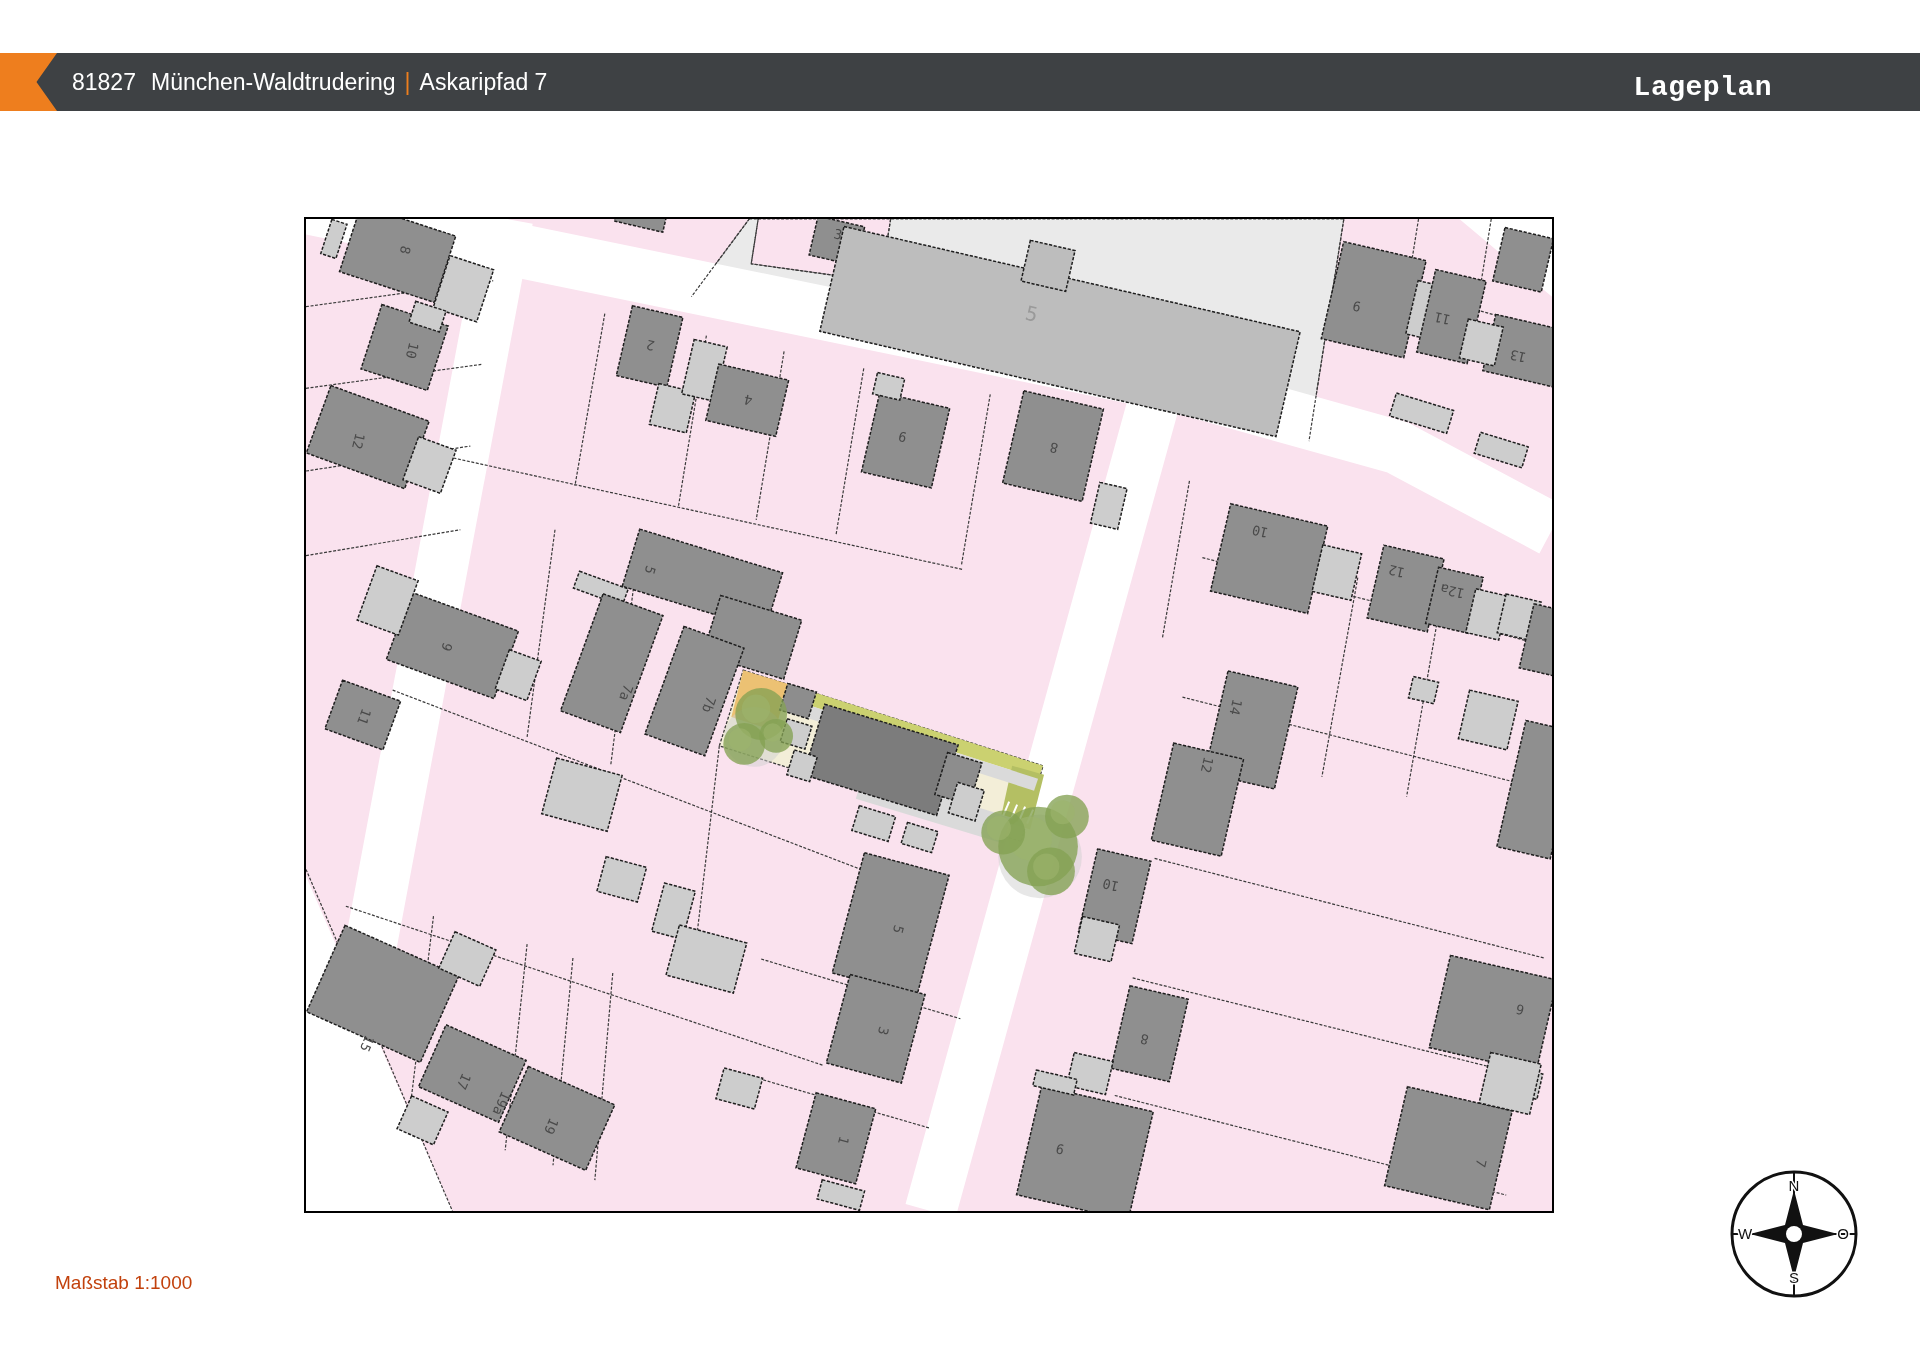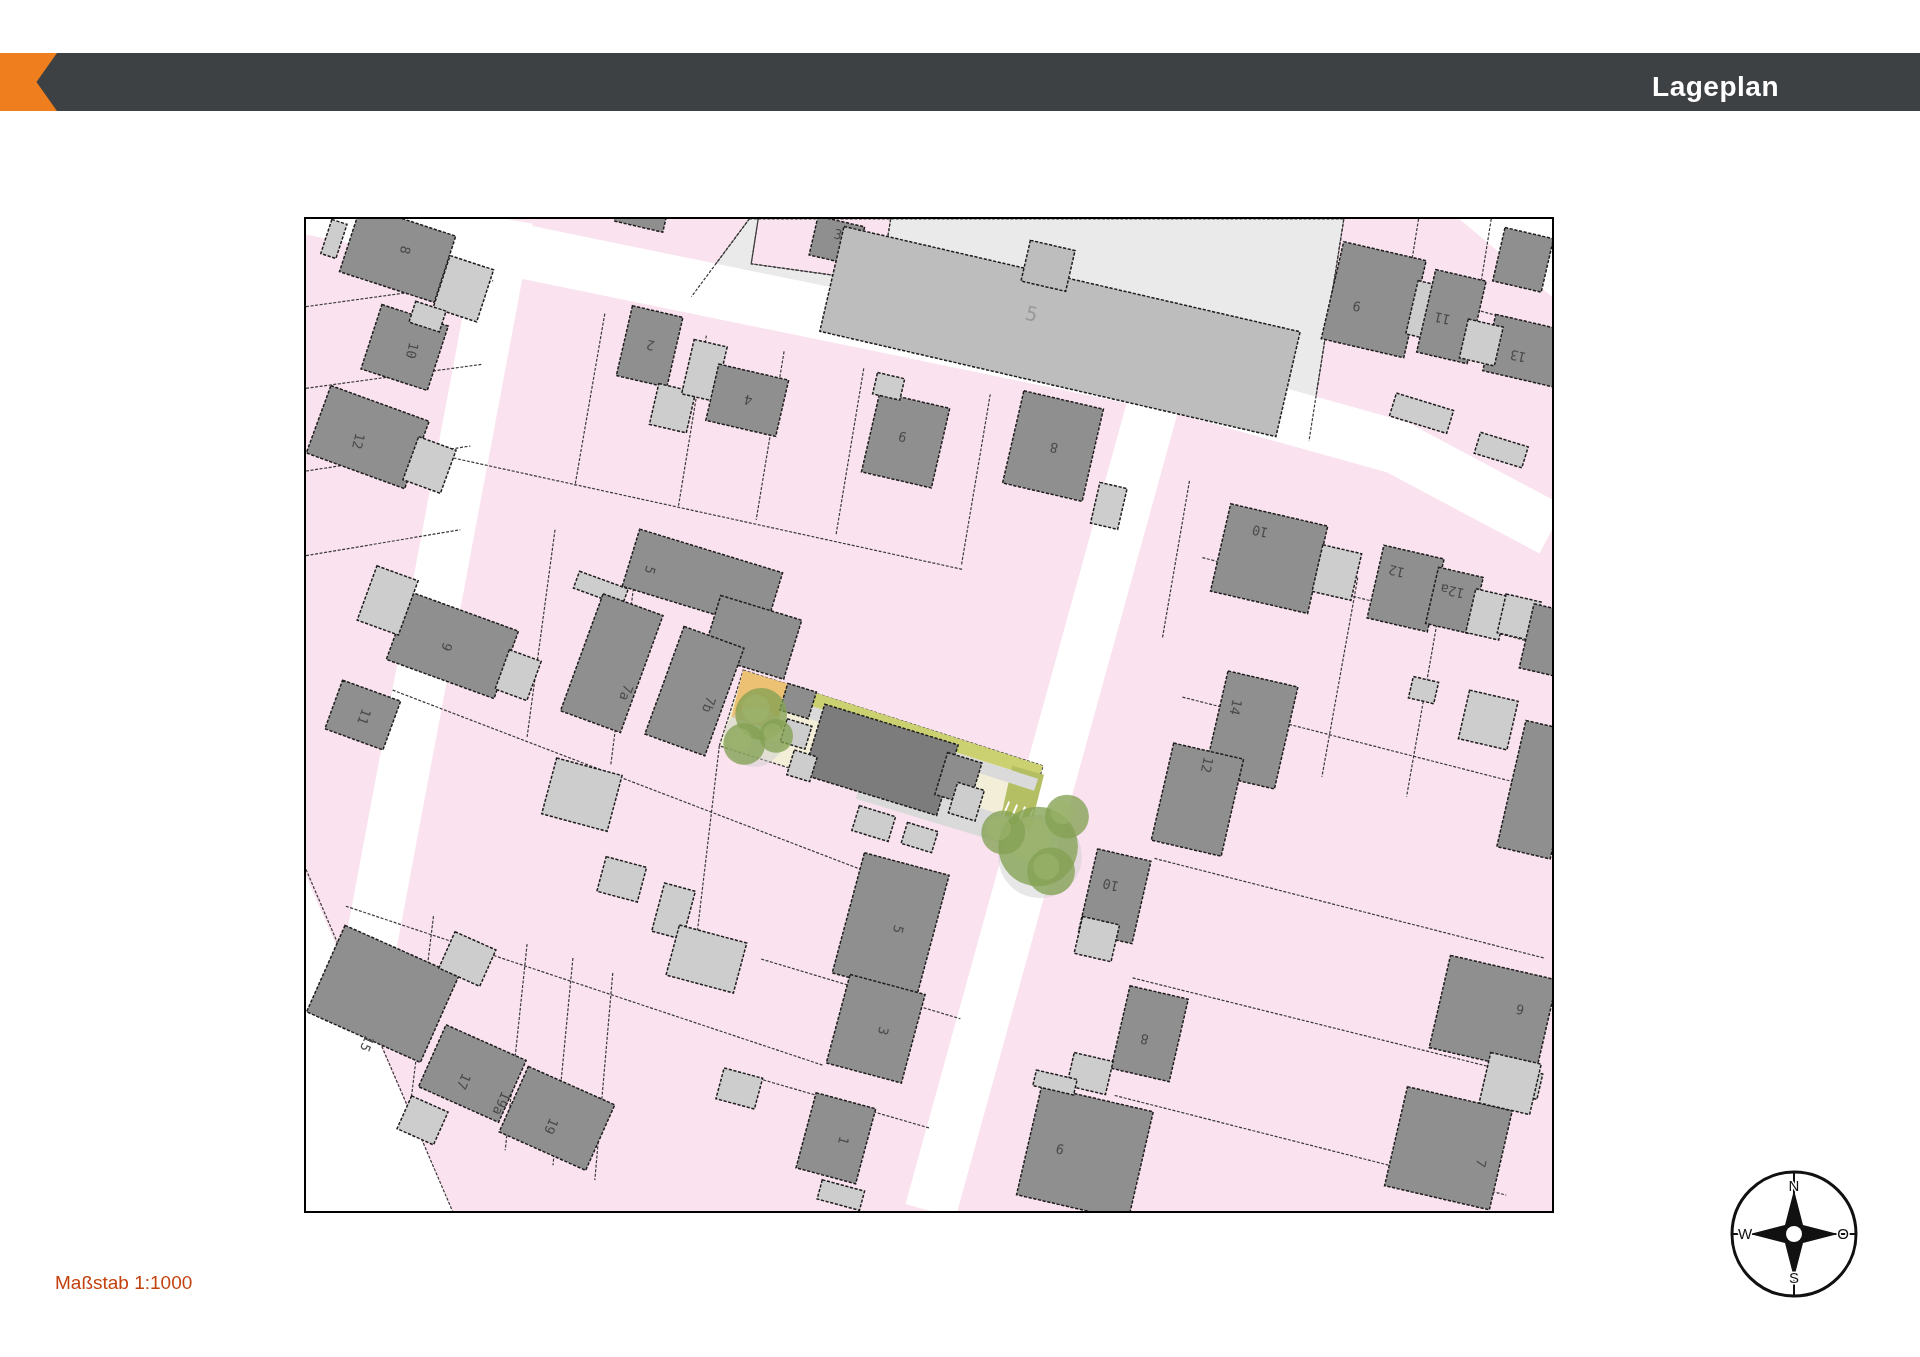--- a/index.html
+++ b/index.html
@@ -5,37 +5,43 @@
   html,body{margin:0;padding:0;background:#ffffff;}
   .page{position:relative;width:1920px;height:1357px;background:#ffffff;overflow:hidden;
         font-family:"Liberation Sans",sans-serif;}
   .header-bar{position:absolute;left:0;top:53px;width:1920px;height:58px;}
   .header-accent{position:absolute;left:0;top:0;width:57px;height:58px;
         clip-path:polygon(0 0,100% 0,64% 50%,100% 100%,0 100%);}
   .header-address{position:absolute;left:72px;top:0;height:58px;display:flex;align-items:center;
         color:#ffffff;font-size:23px;}
   .header-address .city{margin-left:15px;}
   .header-address .sep{margin:0 9px;font-weight:400;}
-  .header-title{position:absolute;right:141px;top:0;height:68px;display:flex;align-items:center;
-        color:#ffffff;font-size:28px;font-weight:bold;letter-spacing:.5px;}
+  .header-title{position:absolute;right:148px;top:0;height:68px;display:flex;align-items:center;
+        color:#ffffff;font-size:28px;font-weight:bold;letter-spacing:.5px;font-family:Liberation Mono, monospace;}
   .map-frame{position:absolute;left:304px;top:217px;width:1250px;height:996px;
         border:2px solid #000;box-sizing:border-box;background:#ffffff;}
   .map-frame svg{display:block;width:100%;height:100%;}
   .scale-label{position:absolute;left:55px;top:1272px;font-size:19px;color:#c2410c;}
   .compass{position:absolute;left:1724px;top:1164px;width:140px;height:140px;}
   .compass text{font-family:"Liberation Sans",sans-serif;font-size:15px;fill:#111;
         text-anchor:middle;paint-order:stroke;stroke:#ffffff;stroke-width:3px;}
 </style>
 </head>
 <body>
 
 <div class="page">
 
   <div class="header-bar" style="background: rgb(62, 65, 68);">
     <div class="header-accent" style="background: rgb(238, 126, 30);"></div>
+    <div class="header-address">
+      <span>81827</span>
+      <span class="city">München-Waldtrudering</span>
+      <span class="sep" style="color: rgb(238, 126, 30);">|</span>
+      <span>Askaripfad 7</span>
+    </div>
     <div class="header-title">Lageplan</div>
   </div>
 
   <div class="map-frame">
     <svg id="map-svg" viewBox="0 0 1251 996" preserveAspectRatio="none">
         <rect x="0" y="0" width="1251" height="996" fill="#fae2ee"></rect>
         <polygon points="445,0 1042,0 1007,223 387,78" fill="#eaeaea" stroke="#3a3a3a" stroke-width="1.2" stroke-dasharray="3 1.6"></polygon>
         <polygon points="454,0 587,0 577,63 447,45" fill="#fae2ee" stroke="#3a3a3a" stroke-width="1.2" stroke-dasharray="3 1.6"></polygon>
         <polyline points="-15,-15 600,111 880,169 1095,229 1251,312" fill="none" stroke="#ffffff" stroke-width="54" stroke-linejoin="round" stroke-linecap="butt"></polyline>
         <polyline points="202,0 15,996" fill="none" stroke="#ffffff" stroke-width="52" stroke-linejoin="round" stroke-linecap="butt"></polyline>

